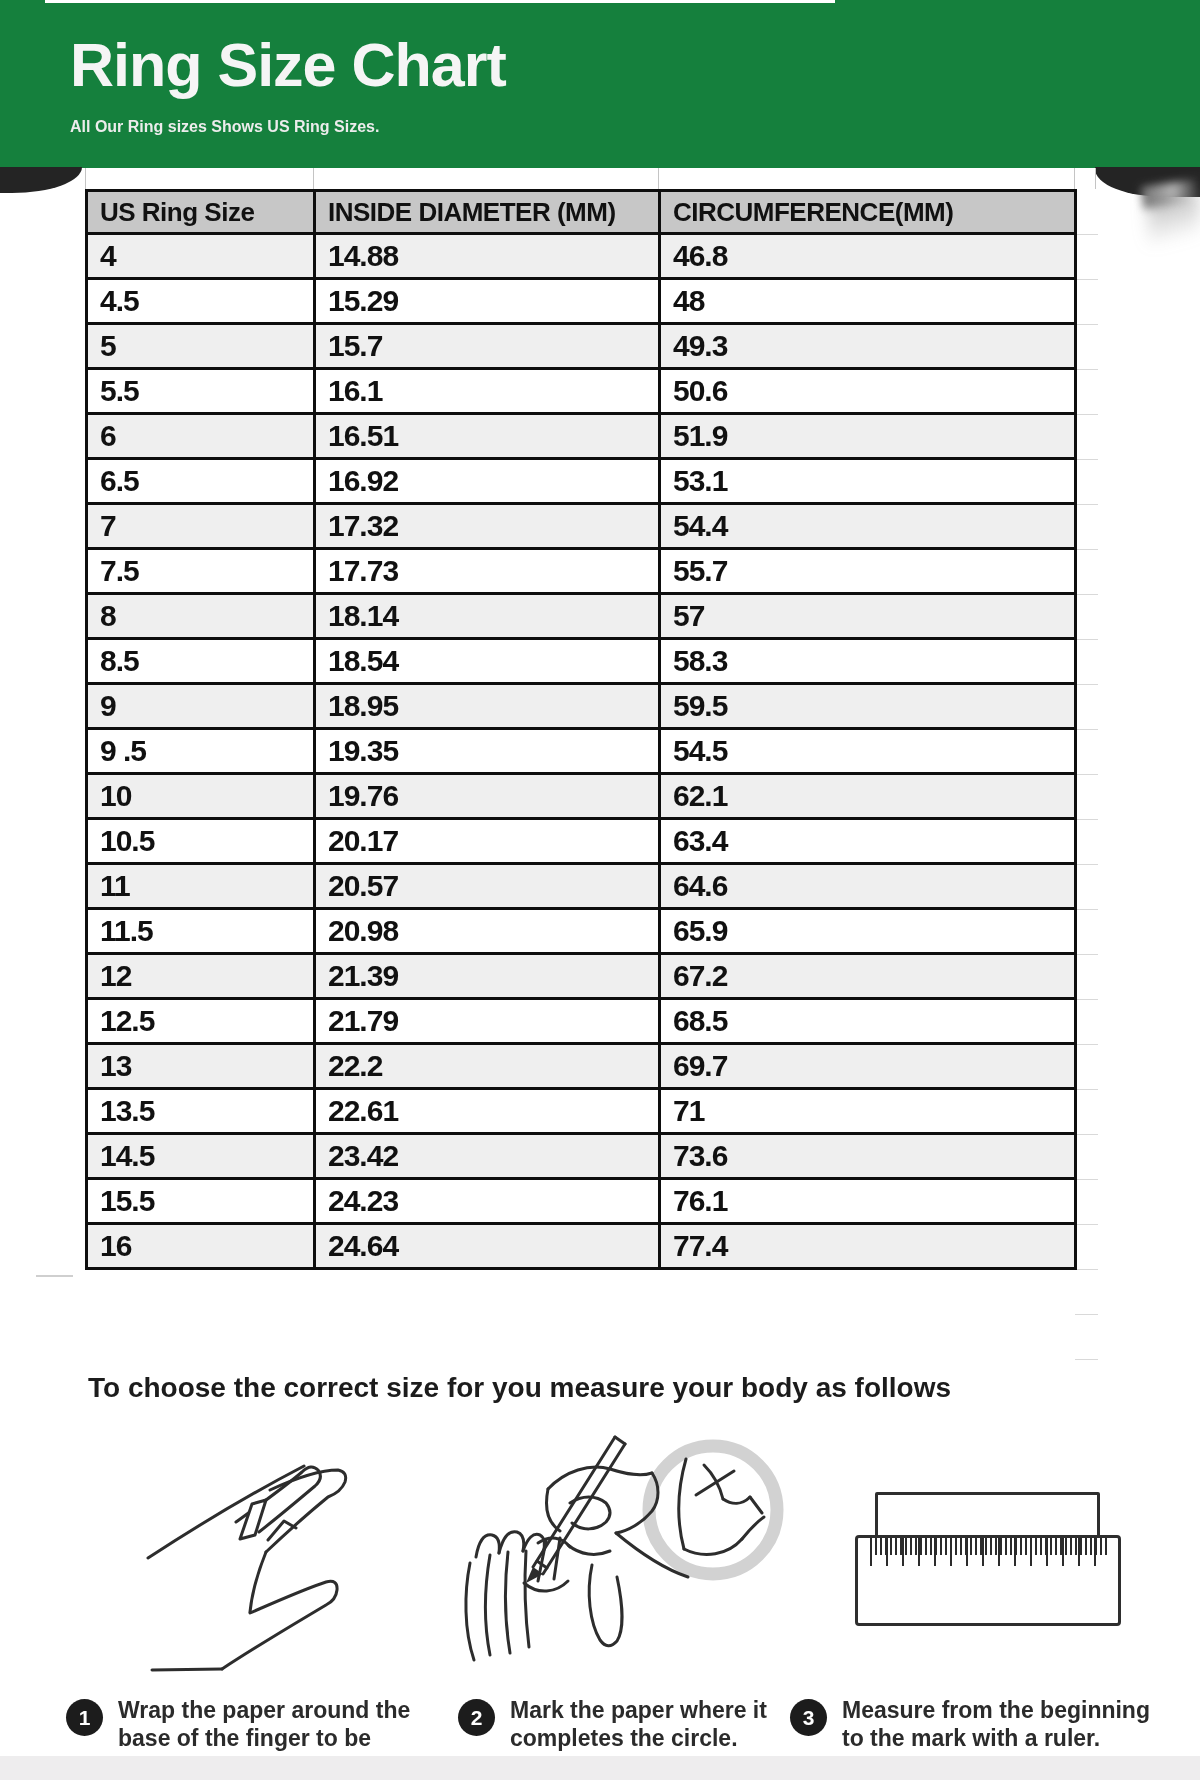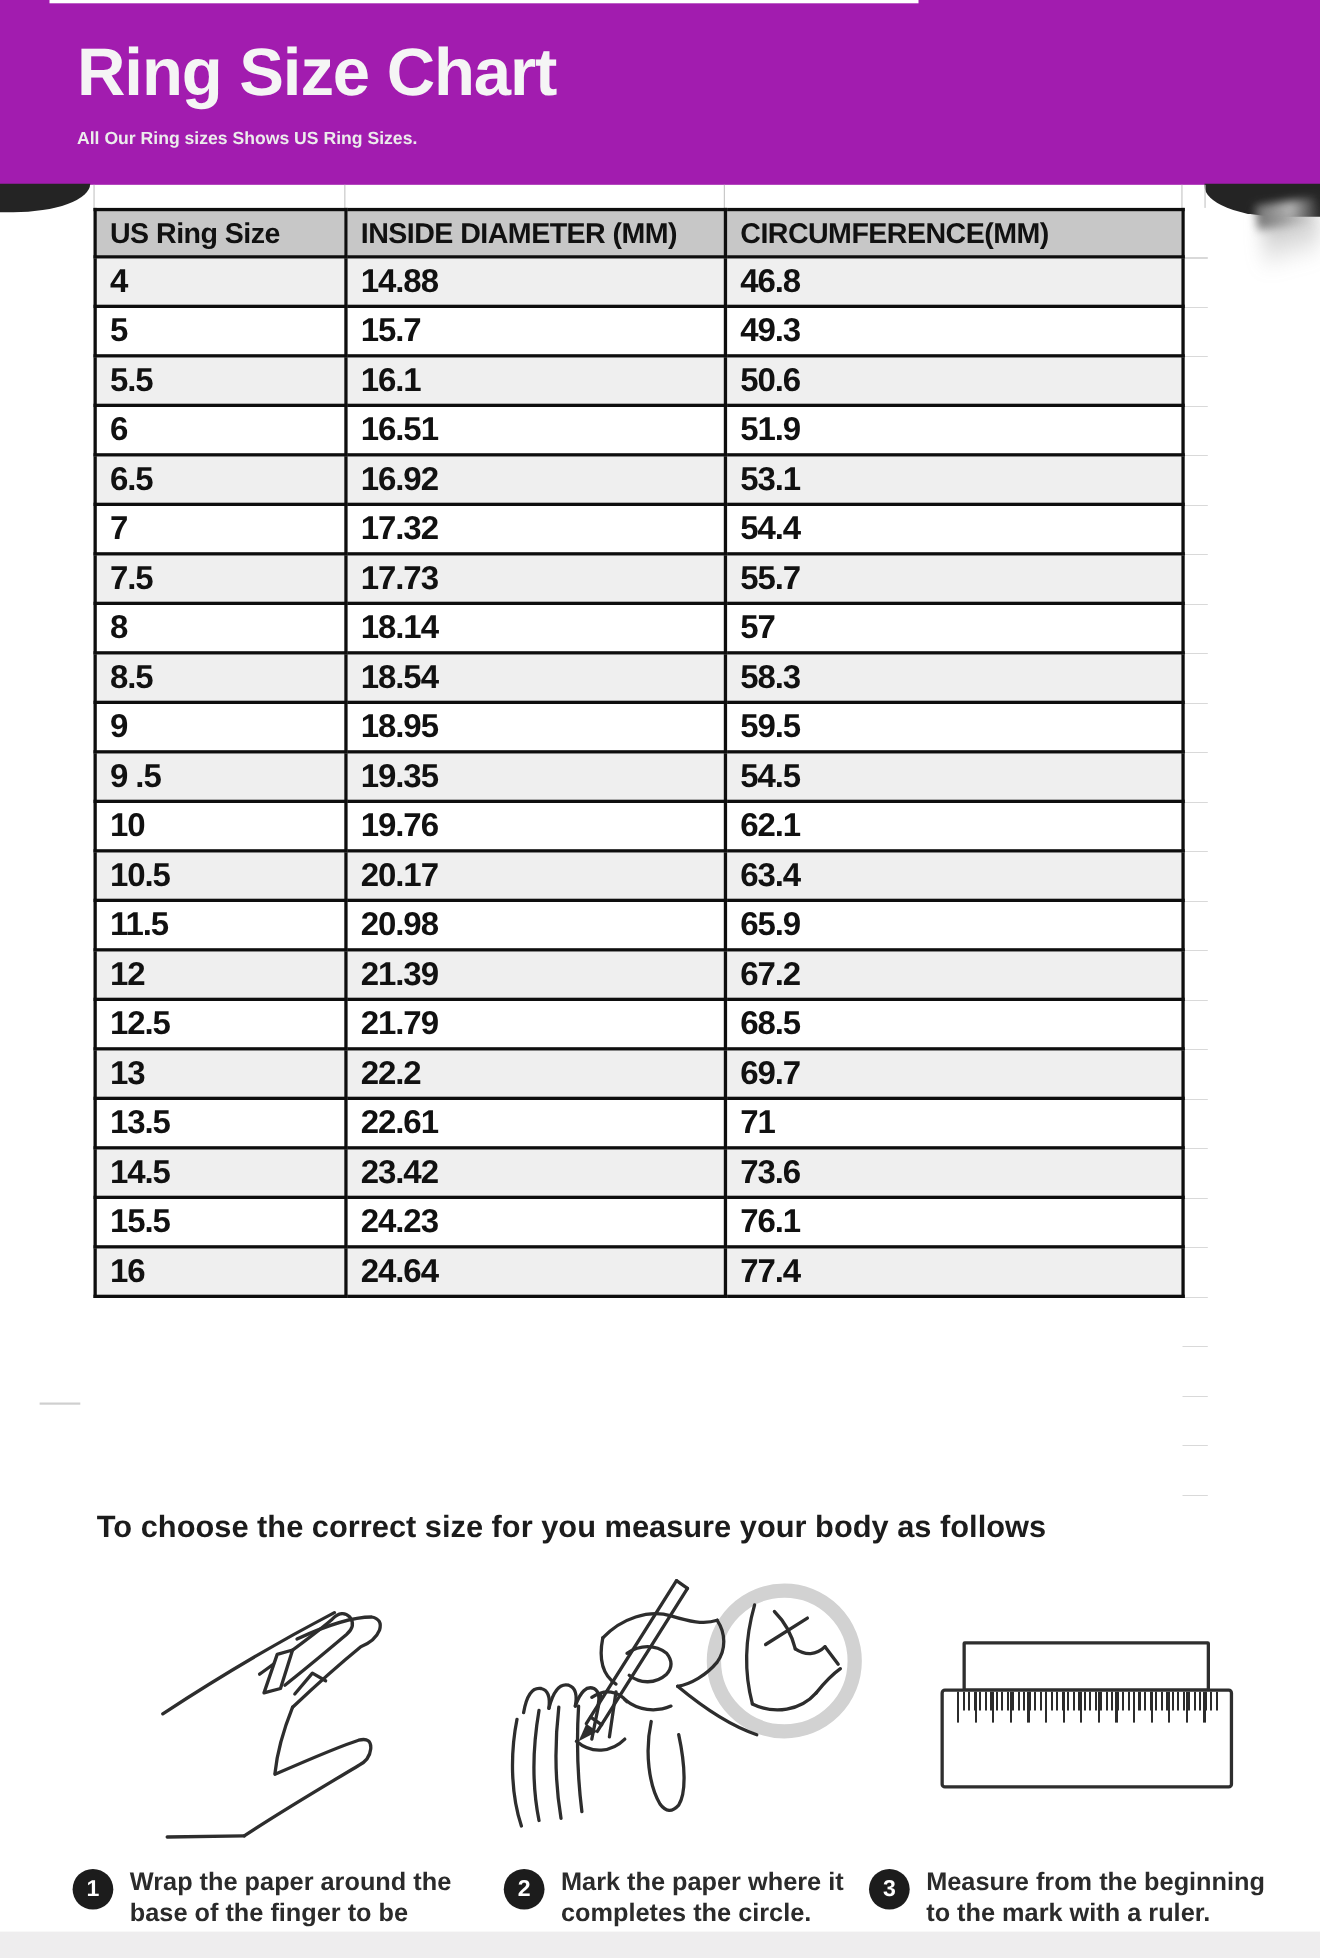--- a/index.html
+++ b/index.html
@@ -1,21 +1,21 @@
 <!DOCTYPE html>
 <html><head>
 <meta charset="utf-8">
 <style>
   html,body{margin:0;padding:0;}
   body{
     width:1200px;height:1780px;position:relative;background:#ffffff;
     font-family:"Liberation Sans", sans-serif;overflow:hidden;
   }
   
-  .banner{position:absolute;left:0;top:0;width:1200px;height:168px;background:#a21caf;}
+  .banner{position:absolute;left:0;top:0;width:1200px;height:168px;background:#15803d;}
   .banner-corner-left{position:absolute;left:0;top:167px;width:82px;height:26px;background:#242424;
     border-bottom-right-radius:70px 26px;}
   .banner-corner-right{position:absolute;left:1095px;top:167px;width:105px;height:30px;background:#242424;
     border-bottom-left-radius:70px 28px;}
   .banner-smudge{position:absolute;left:1142px;top:183px;width:56px;height:22px;
     background:linear-gradient(100deg,#6f6f6f,#bdbdbd 55%,rgba(255,255,255,0));
     filter:blur(4px);transform:rotate(-8deg);}
   .banner-smudge2{position:absolute;left:1148px;top:196px;width:52px;height:62px;
     background:linear-gradient(165deg,rgba(110,110,110,.5),rgba(255,255,255,0) 70%);
     filter:blur(8px);}
@@ -110,20 +110,25 @@
         <th>CIRCUMFERENCE(MM)</th>
       </tr>
     </thead>
     <tbody>
         <tr>
           <td>4</td>
           <td>14.88</td>
           <td>46.8</td>
         </tr>
         <tr>
+          <td>4.5</td>
+          <td>15.29</td>
+          <td>48</td>
+        </tr>
+        <tr>
           <td>5</td>
           <td>15.7</td>
           <td>49.3</td>
         </tr>
         <tr>
           <td>5.5</td>
           <td>16.1</td>
           <td>50.6</td>
         </tr>
         <tr>
@@ -168,20 +173,25 @@
         </tr>
         <tr>
           <td>10</td>
           <td>19.76</td>
           <td>62.1</td>
         </tr>
         <tr>
           <td>10.5</td>
           <td>20.17</td>
           <td>63.4</td>
+        </tr>
+        <tr>
+          <td>11</td>
+          <td>20.57</td>
+          <td>64.6</td>
         </tr>
         <tr>
           <td>11.5</td>
           <td>20.98</td>
           <td>65.9</td>
         </tr>
         <tr>
           <td>12</td>
           <td>21.39</td>
           <td>67.2</td>

